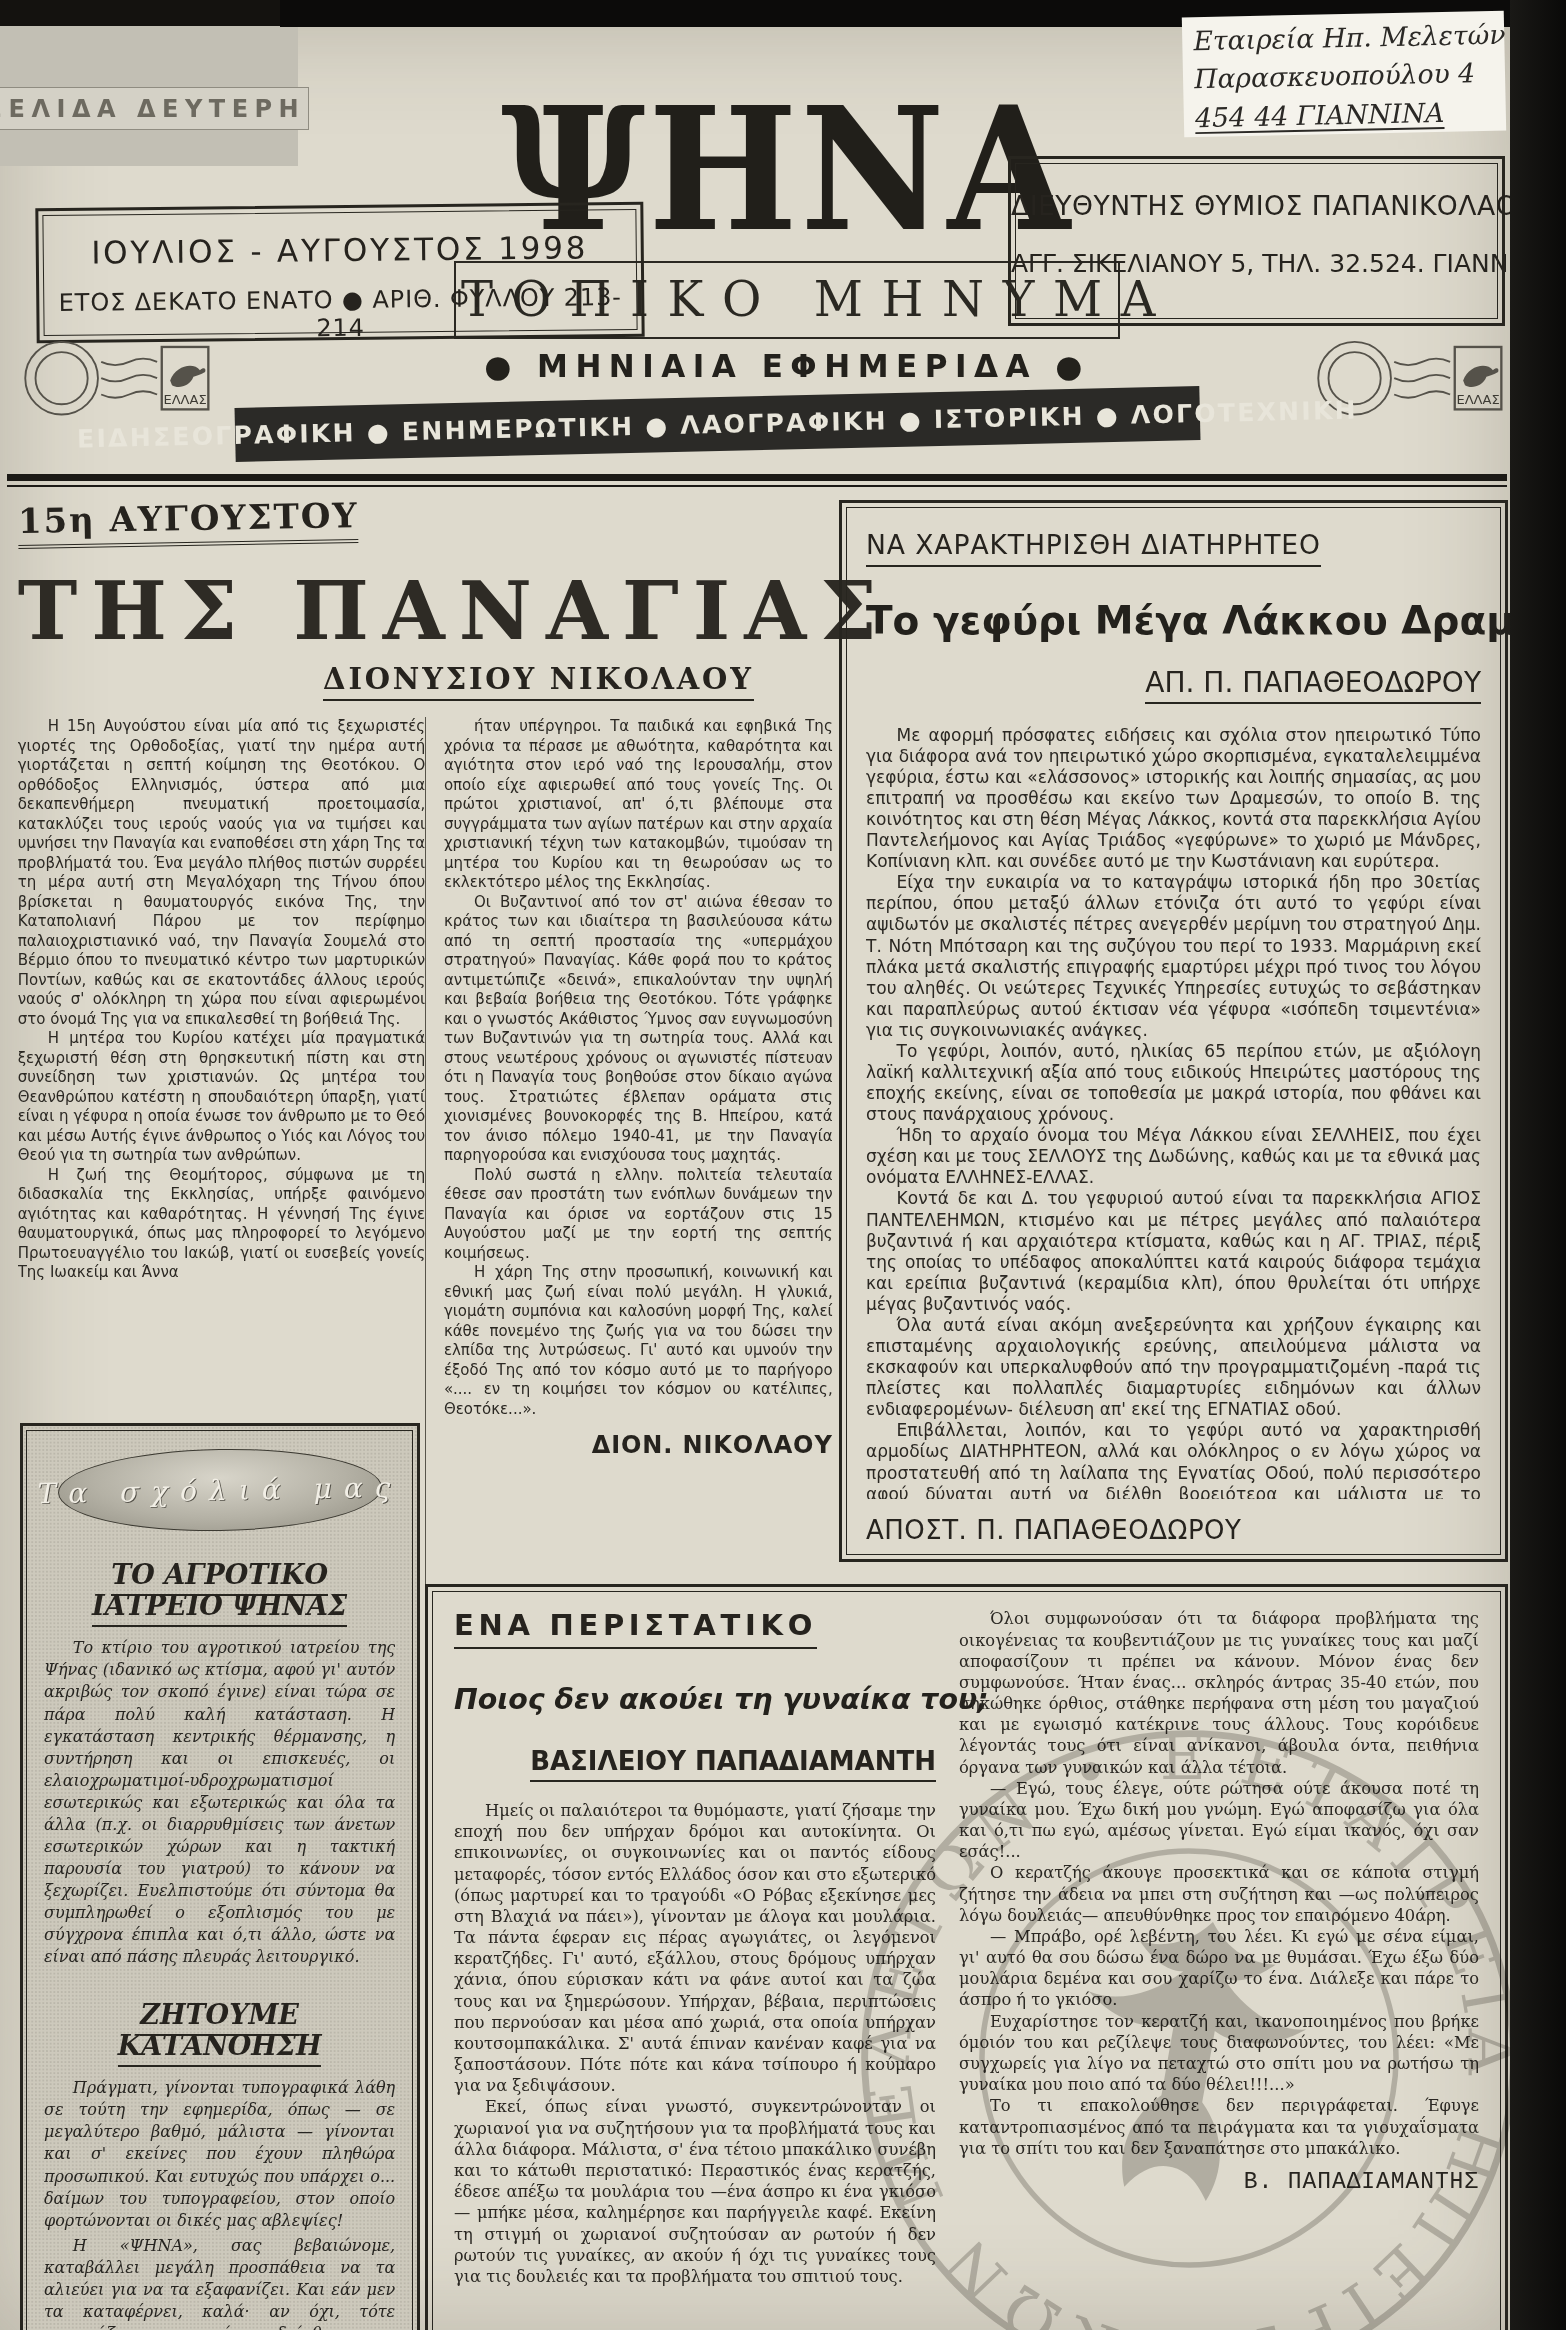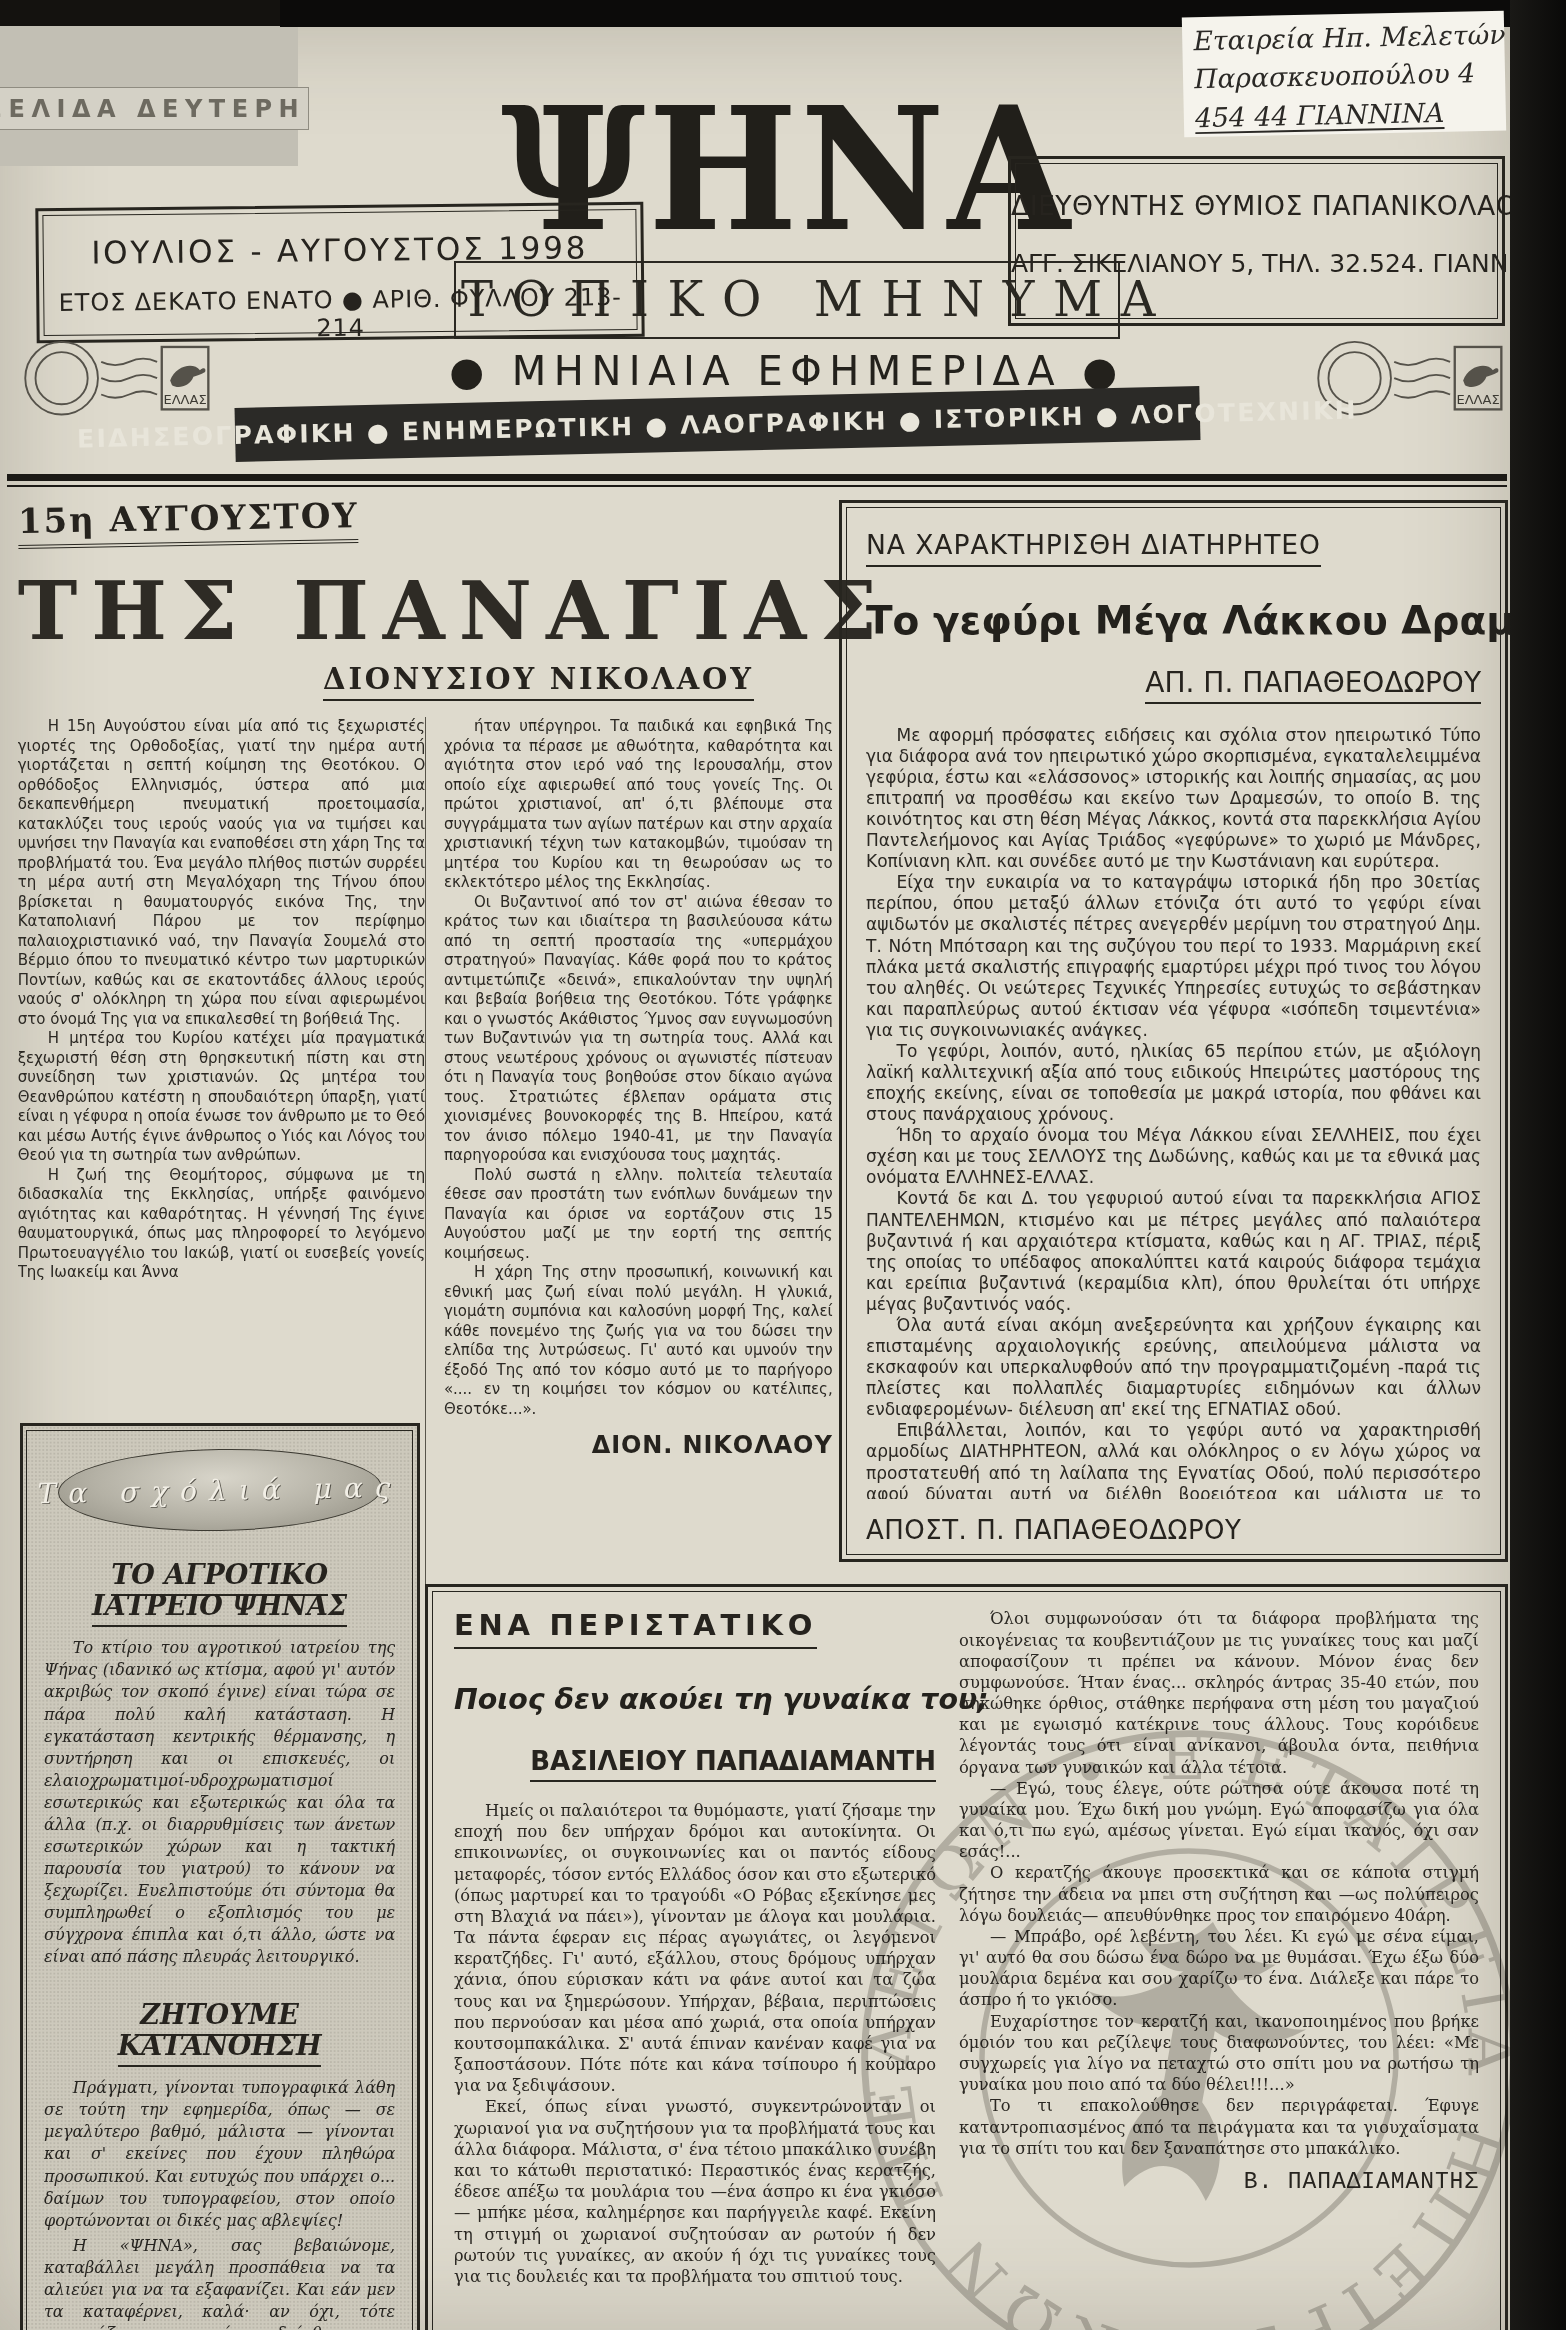--- a/index.html
+++ b/index.html
@@ -19,21 +19,21 @@
            transform:rotate(-1.2deg);padding:4.7px 11.2px;box-sizing:border-box;
            font-family:"DejaVu Serif",serif;font-style:italic;color:#2b2926;}
   .sticker div{font-size:26.6px;line-height:1.45;white-space:nowrap;}
   .sticker .u{text-decoration:underline;text-underline-offset:4.7px;}
   
   .masthead{position:absolute;left:433px;top:65px;width:708px;text-align:center;}
   .mast-title{font-family:"DejaVu Serif",serif;font-weight:900;font-size:158px;line-height:1;
               letter-spacing:2.8px;color:#211f1a;transform:scaleY(1.08);}
   .mast-subbox{display:block;margin:12px auto 0;border:2.3px solid #2a2822;padding:7.5px 4.7px 10.3px;width:652px;}
   .mast-sub{font-family:"DejaVu Serif",serif;font-size:48px;letter-spacing:18.6px;color:#2a2822;white-space:nowrap;}
-  .mast-type{margin-top:9.3px;font-weight:normal;font-size:40px;letter-spacing:7.5px;color:#23211c;white-space:nowrap;}
+  .mast-type{margin-top:9.3px;font-weight:bold;font-size:31px;letter-spacing:7.5px;color:#23211c;white-space:nowrap;}
   
   .dbl{border:3.3px solid #27251f;position:relative;background:transparent;box-sizing:border-box;}
   .dbl::before{content:"";position:absolute;inset:3.7px;border:1.4px solid #27251f;pointer-events:none;}
   .issue-box{position:absolute;left:36px;top:179px;width:608px;height:135px;transform:rotate(-.6deg);}
   .issue-date{margin-top:24px;text-align:center;font-size:31px;letter-spacing:2.8px;}
   .issue-no{margin-top:17.7px;text-align:center;font-size:24px;letter-spacing:0.9px;}
   .dir-box{position:absolute;left:1008px;top:130px;width:497px;height:170px;}
   .dir-name{margin-top:31px;text-align:center;font-size:26.6px;letter-spacing:0.5px;white-space:nowrap;}
   .dir-addr{margin-top:28px;text-align:center;font-size:25px;white-space:nowrap;}
   

